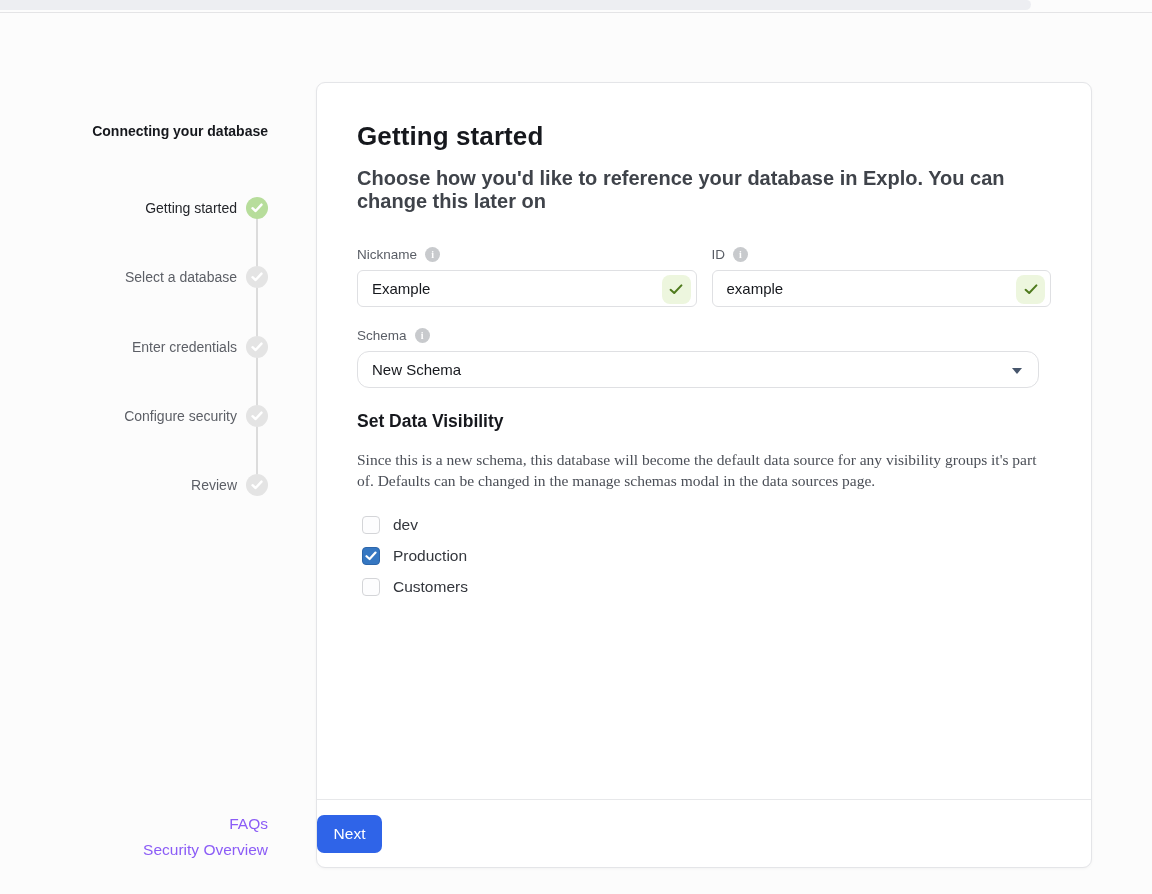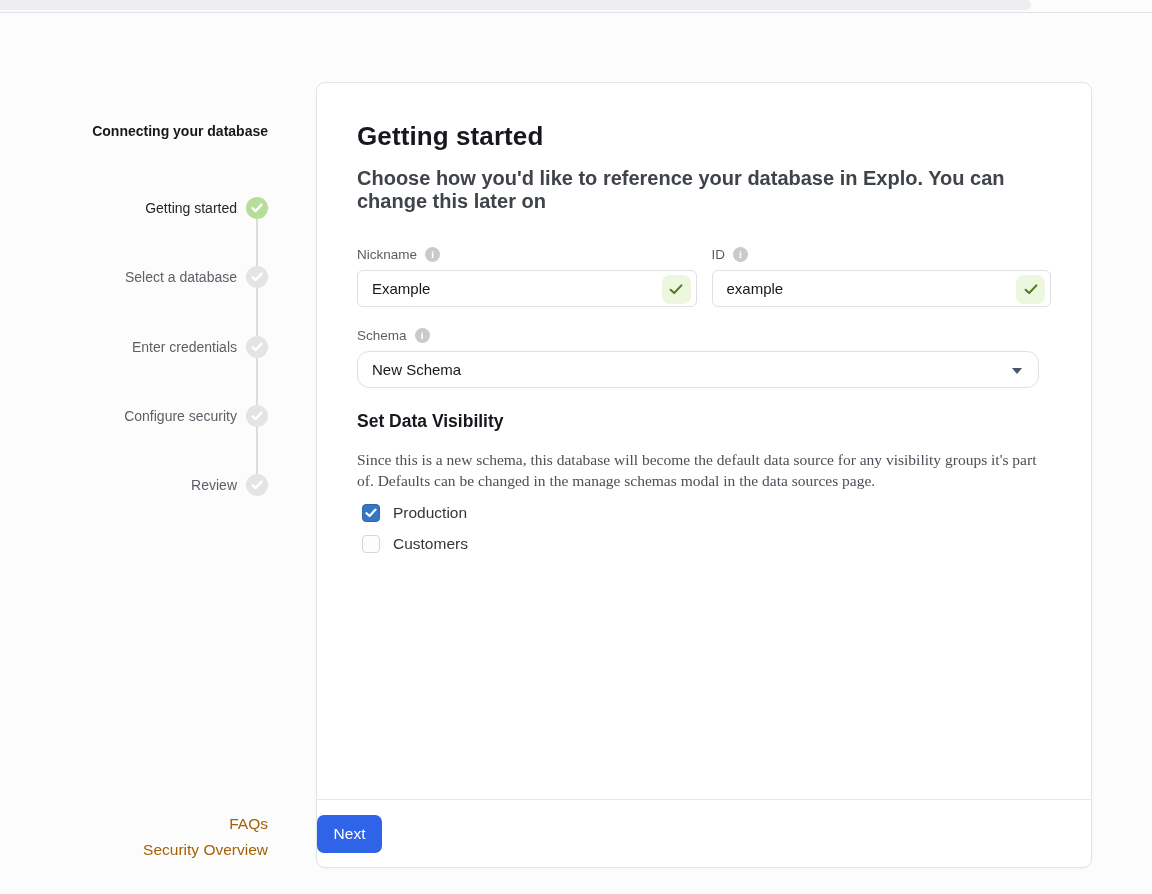--- a/index.html
+++ b/index.html
@@ -20,21 +20,21 @@
     background:#dcdcdc; }
   .step-row { position:absolute; left:60px; width:208px; height:22px;
     display:flex; align-items:center; justify-content:flex-end; cursor:pointer; }
   .step-label { font-size:14px; color:#5c5f66; line-height:22px; margin-right:9px; }
   .step-row.complete .step-label { color:#24262b; }
   .step-circle { width:22px; height:22px; border-radius:50%; background:#e4e4e4;
     flex:0 0 22px; display:flex; align-items:center; justify-content:center; position:relative; z-index:2; }
   .step-row.complete .step-circle { background:#b7dd9b; }
   .step-circle svg { display:block; }
   .rail-links { position:absolute; left:60px; top:811px; width:208px; text-align:right; }
-  .rail-link { display:block; font-size:15.5px; line-height:26px; color:#a16207; cursor:pointer; }
+  .rail-link { display:block; font-size:15.5px; line-height:26px; color:#8b5cf6; cursor:pointer; }
   
   .card { position:absolute; left:316px; top:82px; width:776px; height:786px;
     background:#fff; border:1px solid #e4e5e8; border-radius:9px;
     box-shadow:0 1px 3px rgba(0,0,0,0.04); }
   .card-body { position:absolute; inset:0 0 68px 0; padding:38px 40px 0 40px; overflow:hidden; }
   .card-title { font-size:26px; font-weight:600; letter-spacing:.1px; color:#16181d; }
   .card-subtitle { margin-top:15px; font-size:20px; color:#3f434a;font-weight:bold; }
   .field-label { display:flex; align-items:center; font-size:13.5px; color:#5a5e66; }
   .info-icon { display:inline-flex; align-items:center; justify-content:center;
     width:15px; height:15px; border-radius:50%; background:#c8cacd; color:#fff;
@@ -168,20 +168,26 @@
       <span class="info-icon">i</span>
     </div>
     <div class="select-box">
       <span>New Schema</span>
       <span class="select-arrow"></span>
     </div>
 
     <div class="section-heading">Set Data Visibility</div>
     <div class="section-desc">Since this is a new schema, this database will become the default data source for any visibility groups it's part of. Defaults can be changed in the manage schemas modal in the data sources page.</div>
 
+    <div class="checkbox-row first">
+      <span class="checkbox">
+        
+      </span>
+      <span class="checkbox-label">dev</span>
+    </div>
     <div class="checkbox-row checked">
       <span class="checkbox">
         <svg width="12" height="10" viewBox="0 0 12 10">
             <path d="M1.5 5.2 L4.6 8 L10.5 1.6" fill="none" stroke="#fff" stroke-width="2.2" stroke-linecap="round" stroke-linejoin="round"></path>
           </svg>
       </span>
       <span class="checkbox-label">Production</span>
     </div>
     <div class="checkbox-row">
       <span class="checkbox">

